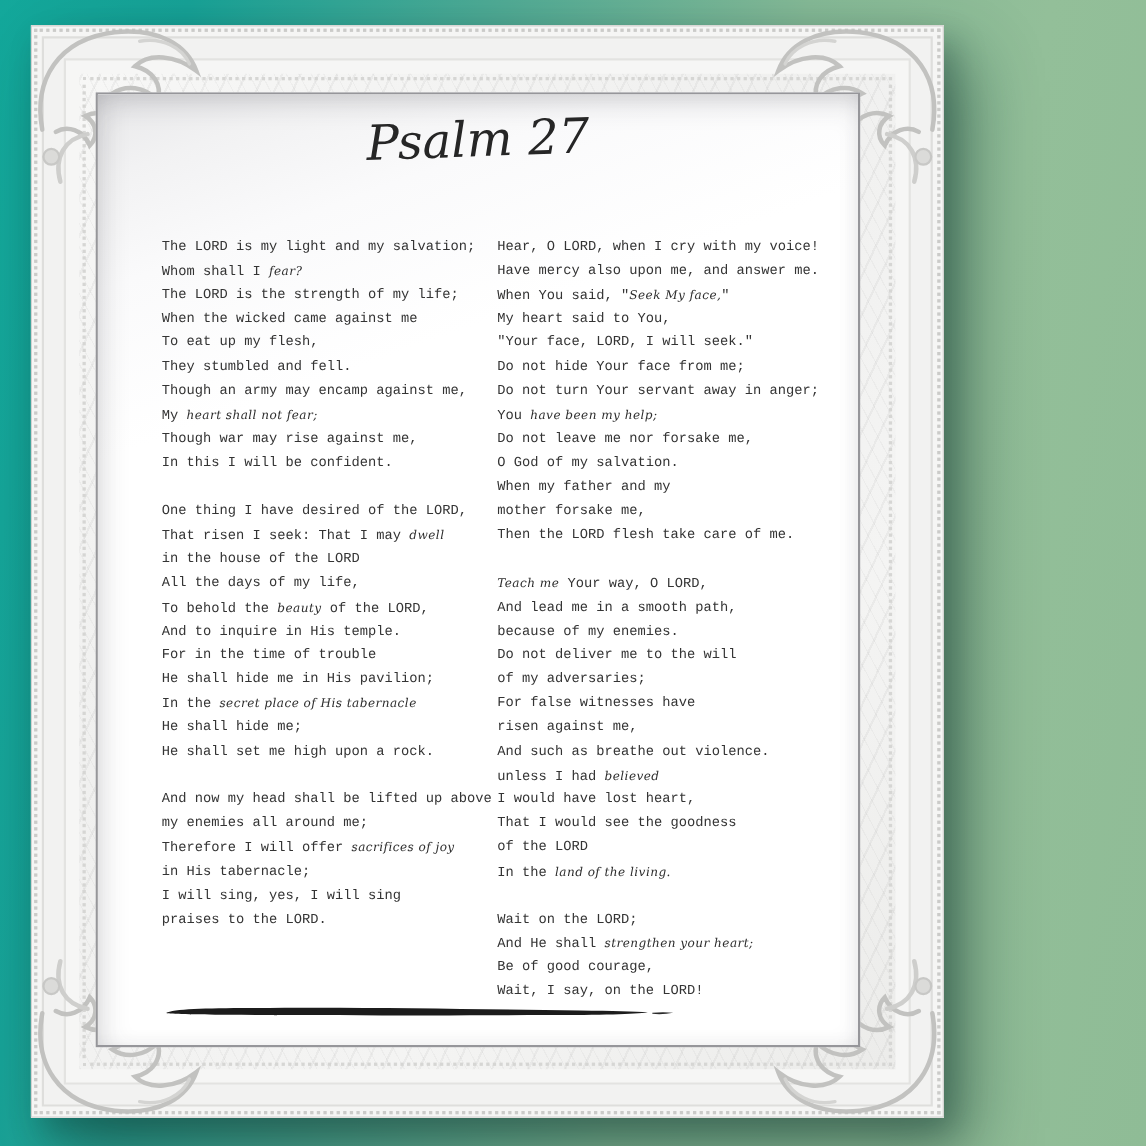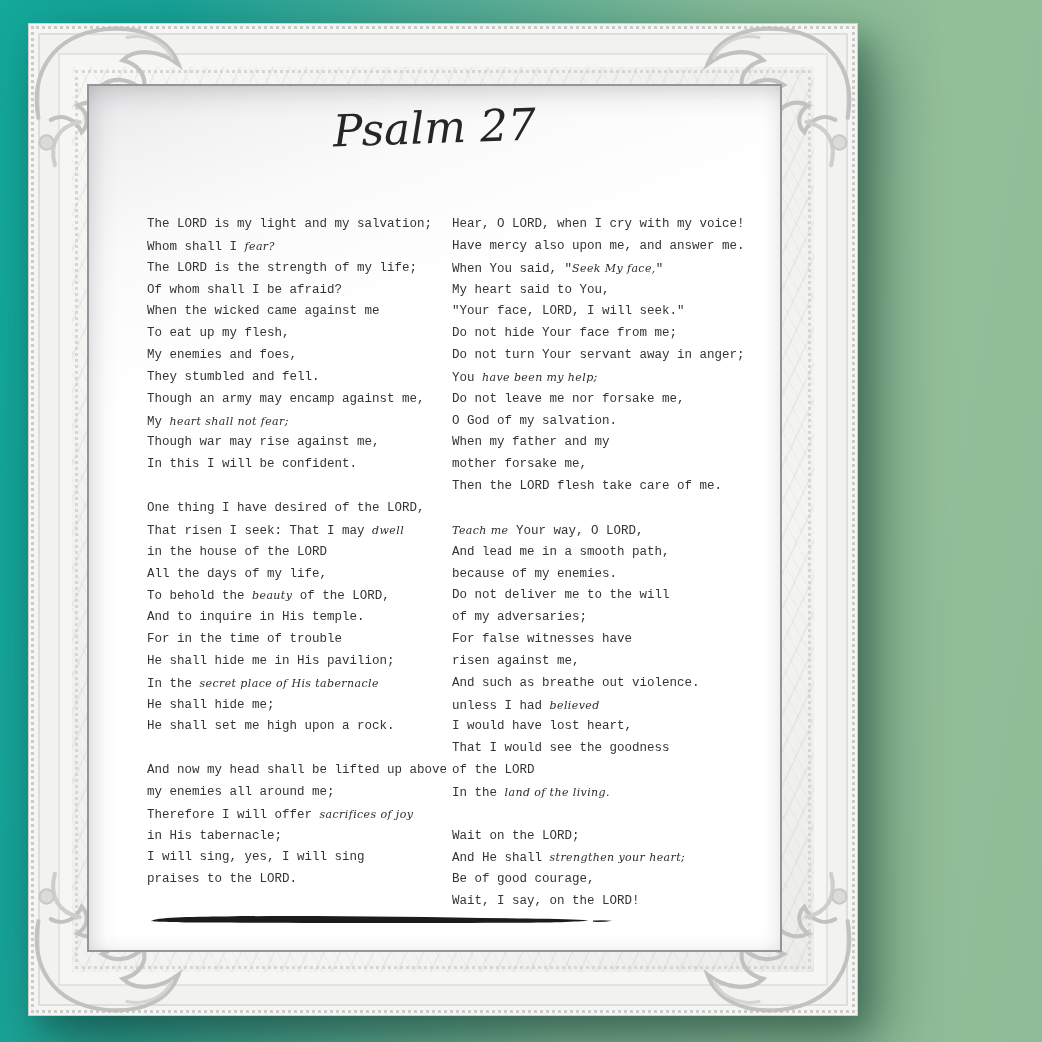--- a/index.html
+++ b/index.html
@@ -118,24 +118,22 @@
       </svg>
     </div>
 
     <div class="opening">
       <div class="paper">
         <h1 class="title">Psalm 27</h1>
         <div class="col col1">
             <div class="line"><span>The LORD is my light and my salvation;</span></div>
             <div class="line"><span>Whom shall I </span><span class="script">fear?</span></div>
             <div class="line"><span>The LORD is the strength of my life;</span></div>
-            <div class="line"><span>Of whom shall I be afraid?</span></div>
             <div class="line"><span>When the wicked came against me</span></div>
             <div class="line"><span>To eat up my flesh,</span></div>
-            <div class="line"><span>My enemies and foes,</span></div>
             <div class="line"><span>They stumbled and fell.</span></div>
             <div class="line"><span>Though an army may encamp against me,</span></div>
             <div class="line"><span>My </span><span class="script">heart shall not fear;</span></div>
             <div class="line"><span>Though war may rise against me,</span></div>
             <div class="line"><span>In this I will be confident.</span></div>
             <div class="line blank"></div>
             <div class="line"><span>One thing I have desired of the LORD,</span></div>
             <div class="line"><span>That risen I seek: That I may </span><span class="script">dwell</span></div>
             <div class="line"><span>in the house of the LORD</span></div>
             <div class="line"><span>All the days of my life,</span></div>

